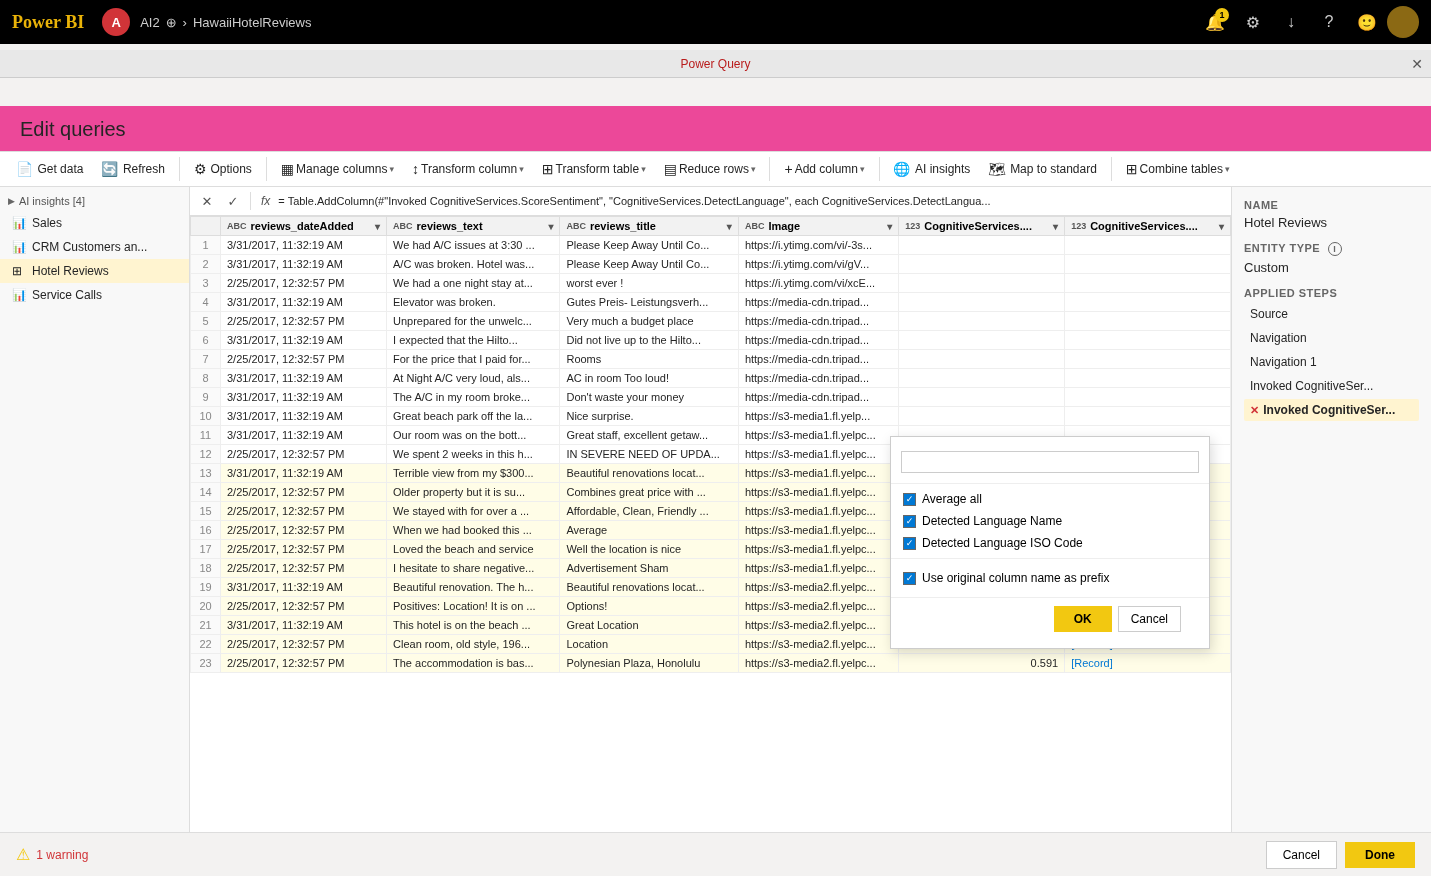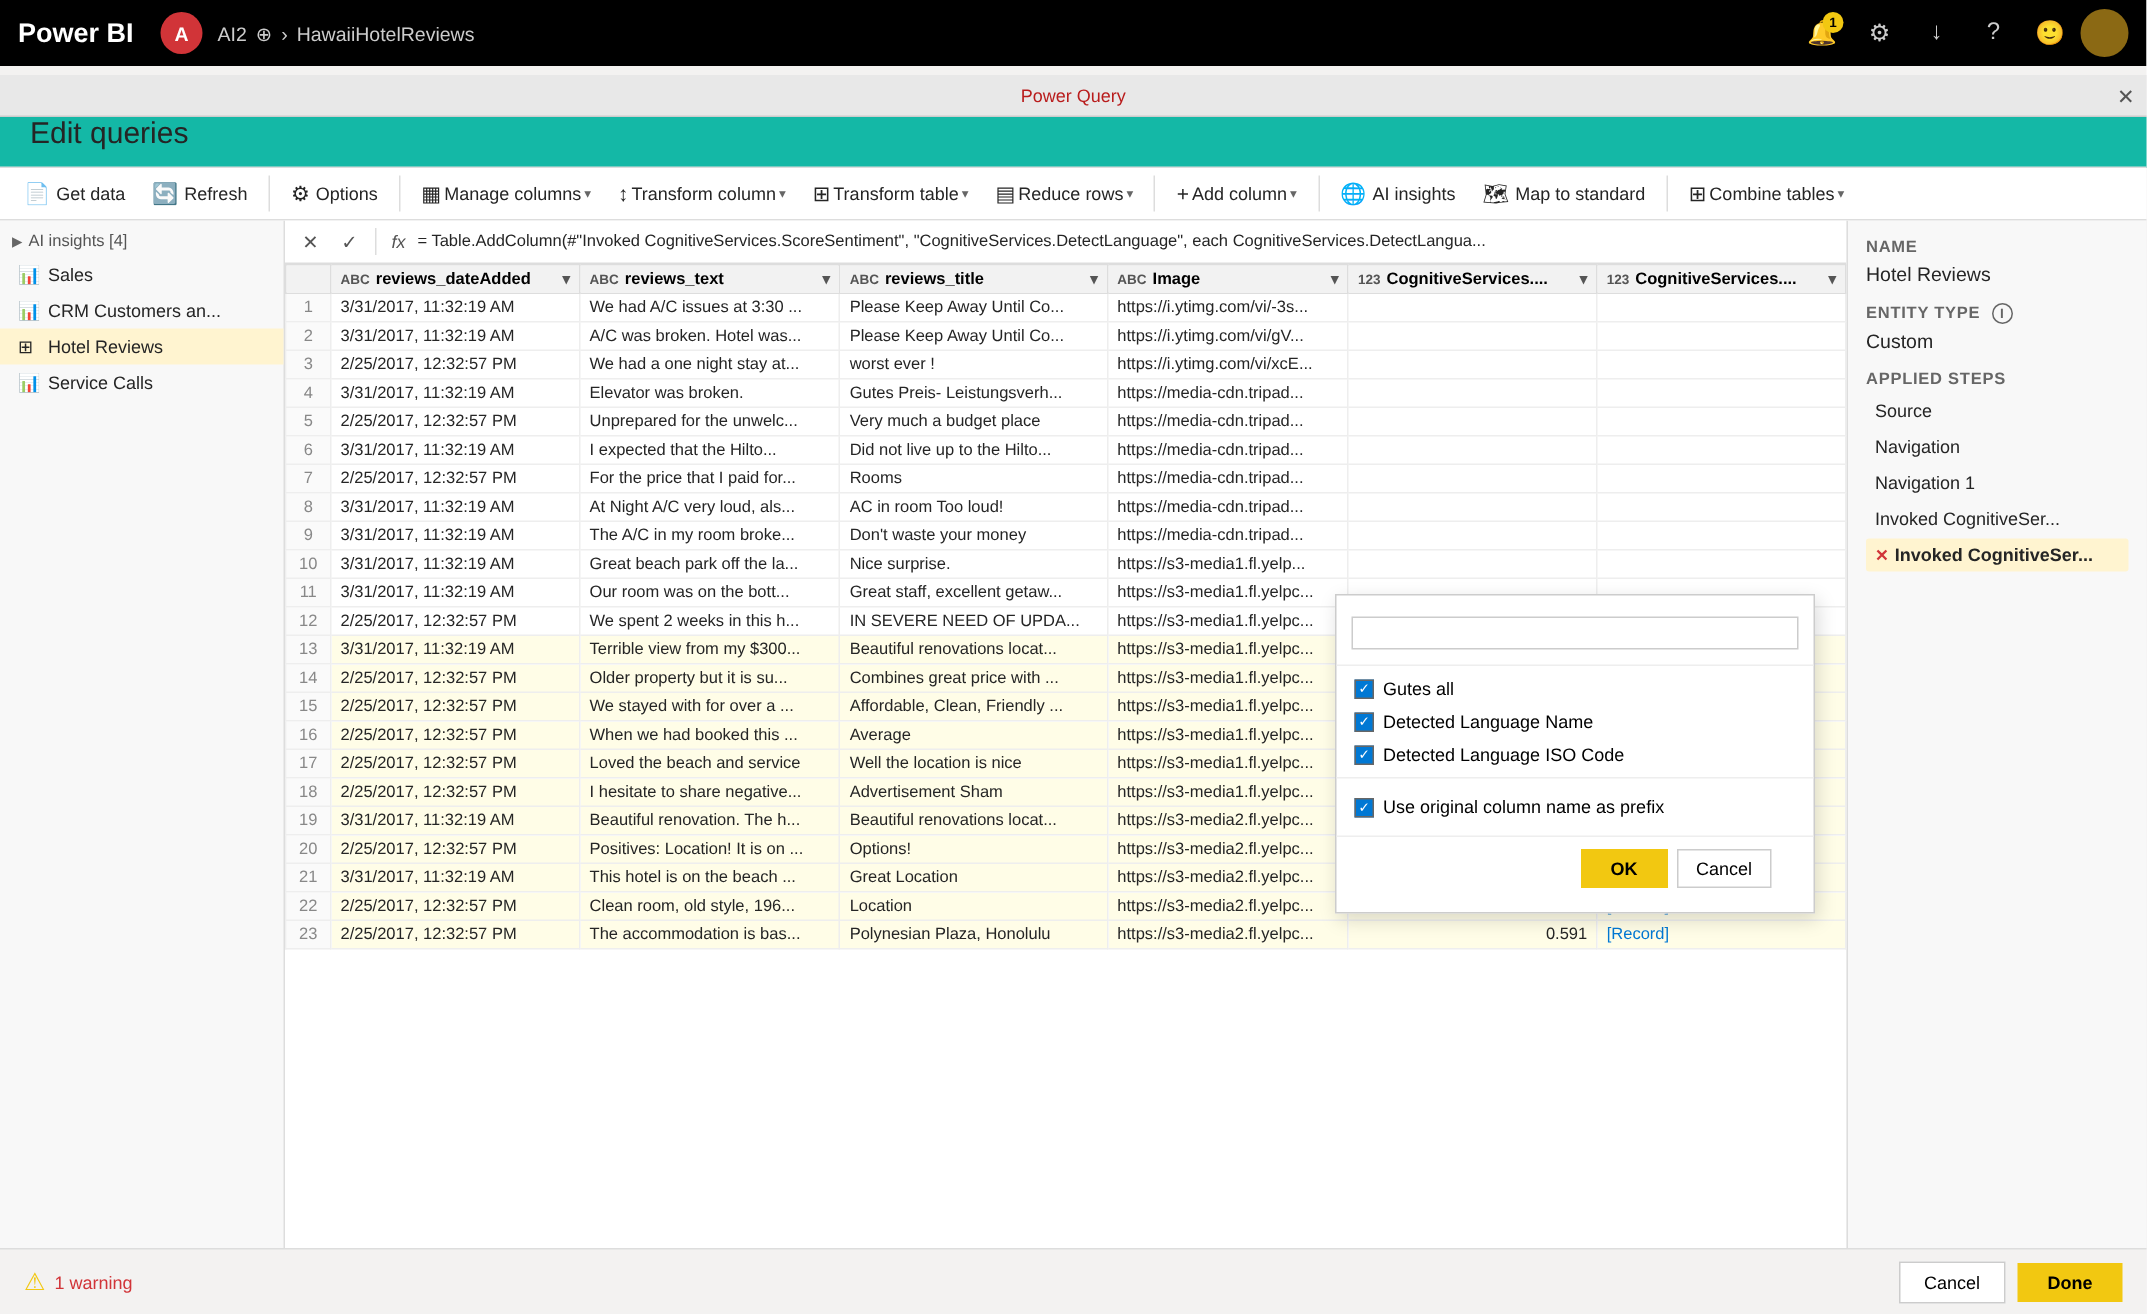--- a/index.html
+++ b/index.html
@@ -8,21 +8,21 @@
     
     .top-nav {
       background: #000;
       color: #fff;
       height: 44px;
       display: flex;
       align-items: center;
       padding: 0 12px;
       gap: 10px;
     }
-    .top-nav .brand { font-size: 18px; font-weight: 700; color: #ffffff; margin-right: 8px; }
+    .top-nav .brand { font-size: 18px; font-weight: 700; color: #eab308; margin-right: 8px; font-family: Liberation Serif, serif; }
     .top-nav .avatar-circle {
       width: 28px; height: 28px; border-radius: 50%;
       background: #d13438; color: #fff; display: flex; align-items: center; justify-content: center;
       font-weight: 700; font-size: 13px; flex-shrink: 0;
     }
     .top-nav .breadcrumb { color: #ccc; font-size: 13px; display: flex; align-items: center; gap: 6px; }
     .top-nav .spacer { flex: 1; }
     .top-nav .nav-icons { display: flex; align-items: center; gap: 2px; }
     .top-nav .nav-icon {
       width: 36px; height: 36px; display: flex; align-items: center; justify-content: center;
@@ -49,22 +49,23 @@
       background: #e8e8e8; height: 28px; display: flex; align-items: center;
       justify-content: center; border-bottom: 1px solid #ccc; position: relative;
     }
     .pq-title-bar .title { font-size: 12px; color: #b91c1c; }
     .pq-title-bar .close-btn {
       position: absolute; right: 8px; font-size: 14px; cursor: pointer; color: #555;
     }
 
     
     .eq-header {
-      background: #14b8a6; padding: 0 20px 0 20px;
+      background: #ec4899; padding: 12px 20px 0 20px;
       border-bottom: 1px solid #ddd;
+      margin-top: 28px;
     }
     .eq-header h1 { font-size: 20px; font-weight: 400; color: #252525; margin-bottom: 10px; }
 
     
     .toolbar {
       background: #fff; padding: 4px 8px;
       border-bottom: 1px solid #ddd;
       display: flex; align-items: center; gap: 2px; flex-wrap: wrap;
     }
     .tb-btn {
@@ -584,21 +585,21 @@
             </tbody>
         </table>
 
         <div class="dropdown-overlay">
           <div class="dd-search">
             <input type="text" style="width: 100%; border: 1px solid rgb(204, 204, 204); padding: 3px 6px; font-size: 12px; outline: none;" placeholder="">
           </div>
           <div class="dd-sep"></div>
           <div class="dd-item">
             <div class="dd-checkbox checked"></div>
-            <span>Gutes all</span>
+            <span>Average all</span>
           </div>
           <div class="dd-item">
             <div class="dd-checkbox checked"></div>
             <span>Detected Language Name</span>
           </div>
           <div class="dd-item">
             <div class="dd-checkbox checked"></div>
             <span>Detected Language ISO Code</span>
           </div>
           <div class="dd-sep"></div>

